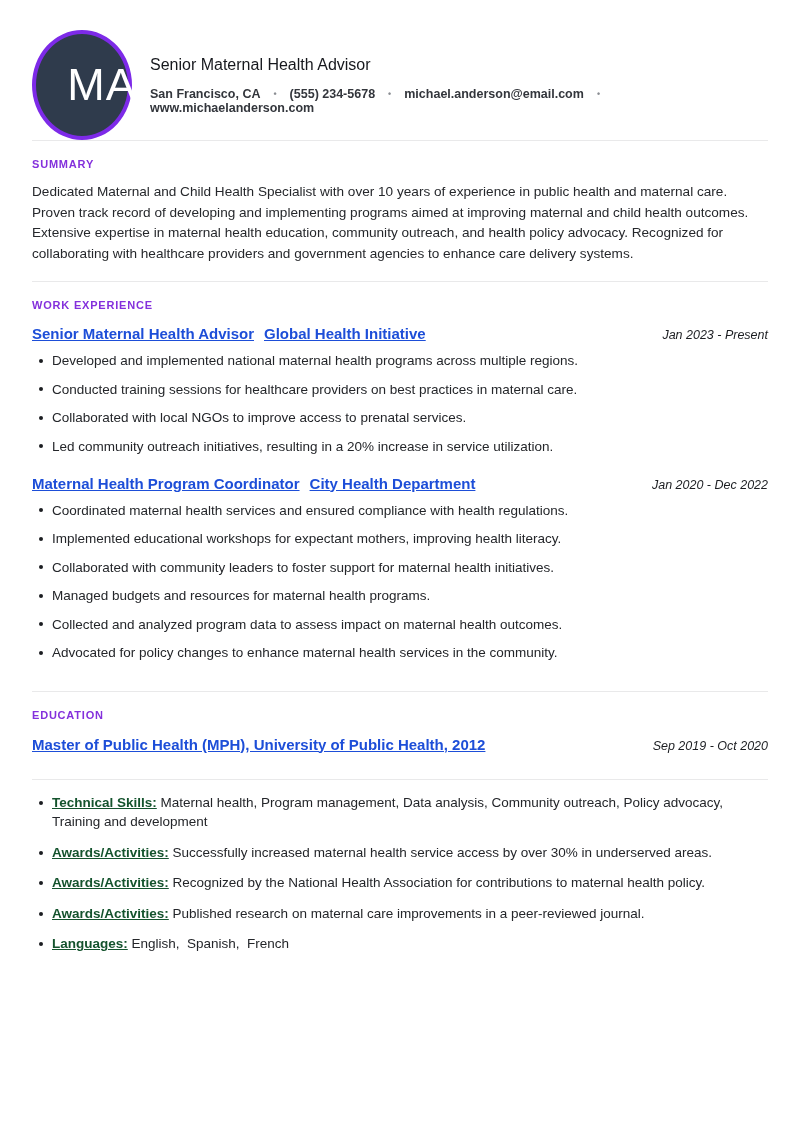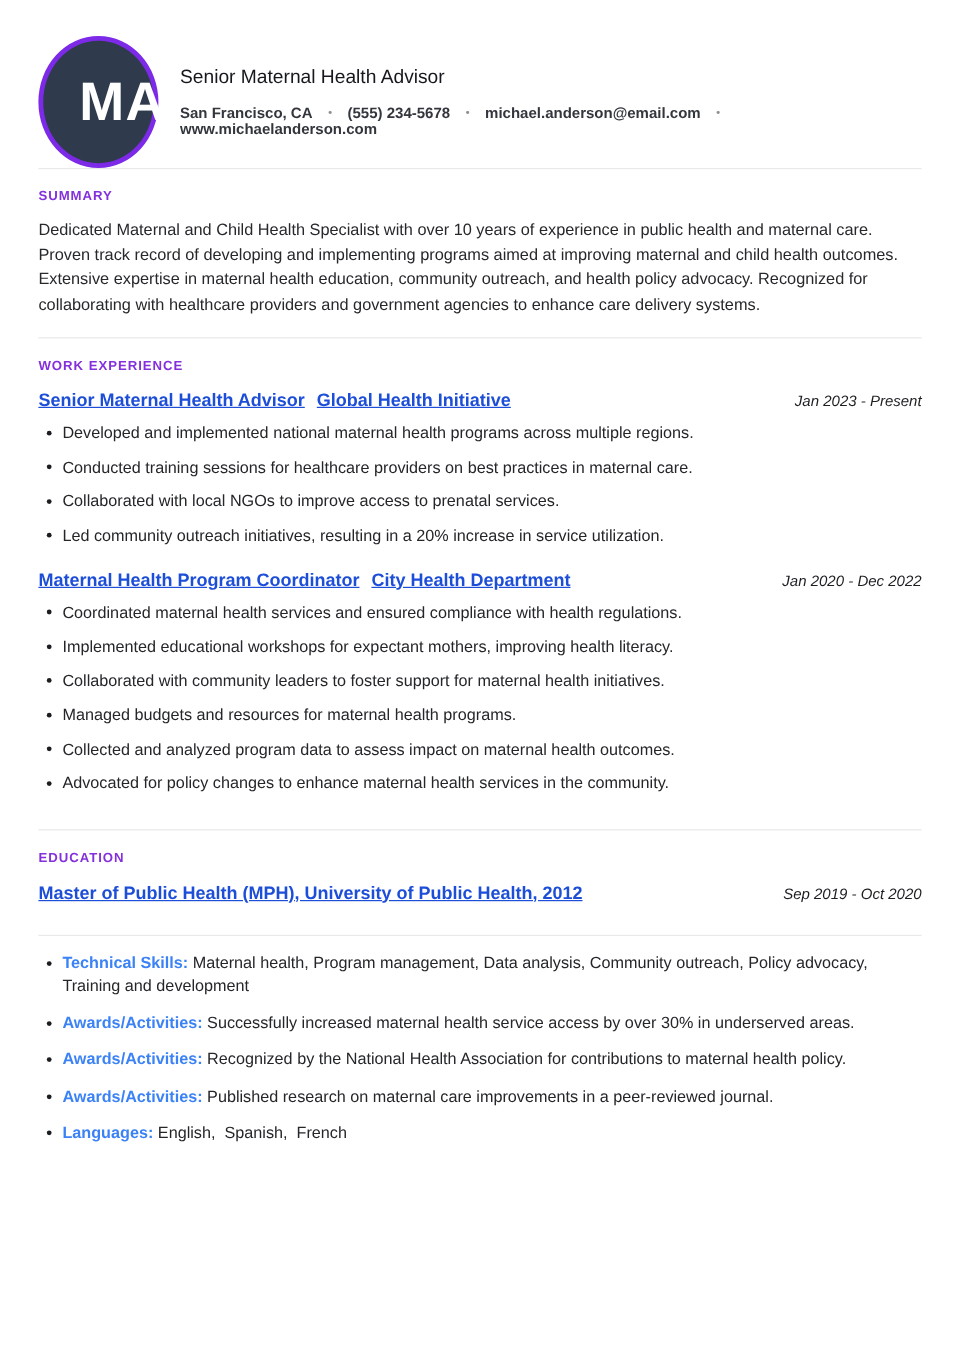--- a/index.html
+++ b/index.html
@@ -13,21 +13,21 @@
   
   .header { display: flex; align-items: flex-start; gap: 18px; padding-top: 30px; }
   .avatar {
     width: 100px; height: 110px; flex: 0 0 100px;
     border-radius: 50%;
     background: var(--avatar-bg, #2F3B4C);
     border: 4px solid var(--avatar-ring, #7D2AE8);
     display: flex; align-items: center; justify-content: center;
   }
   .avatar span {
-    color: #ffffff; font-size: 45px; font-weight: 700; letter-spacing: 1px; margin-left: 40px;
+    color: #ffffff; font-size: 45px; font-weight: 400; letter-spacing: 1px; margin-left: 40px;
   }
   .header-text { padding-top: 13px; }
   h1.name {
     color: var(--accent, #8430DC);
     font-size: 33px; font-weight: 800; letter-spacing: 0.5px;
     line-height: 1;
   }
   .job-title { margin-top: 13px; font-size: 16px; color: #16181d; }
   .contact-row { margin-top: 13px; font-size: 12.5px; color: #33363c; display: flex; align-items: center; flex-wrap: wrap; font-weight: bold; }
   .contact-sep { color: #8a8d92; font-size: 9px; margin: 0 13px; }
@@ -71,21 +71,21 @@
   
   ul.add-list { list-style: none; margin-top: 13px; }
   ul.add-list li {
     position: relative; padding-left: 20px; margin-bottom: 11px;
     font-size: 13.5px; line-height: 19.5px; color: #24262a;
   }
   ul.add-list li::before {
     content: ""; position: absolute; left: 7px; top: 8px;
     width: 4px; height: 4px; border-radius: 50%; background: #1b1d21;
   }
-  .add-label { font-weight: 700; color: #3b82f6; }
+  .add-label { font-weight: 700; color: #14532d; text-decoration: underline; }
   .add-text { white-space: pre-wrap; }
 </style>
 </head>
 <body>
 
 <div class="page">
 
   <header class="header">
     <div class="avatar">
       <span>MA</span>

